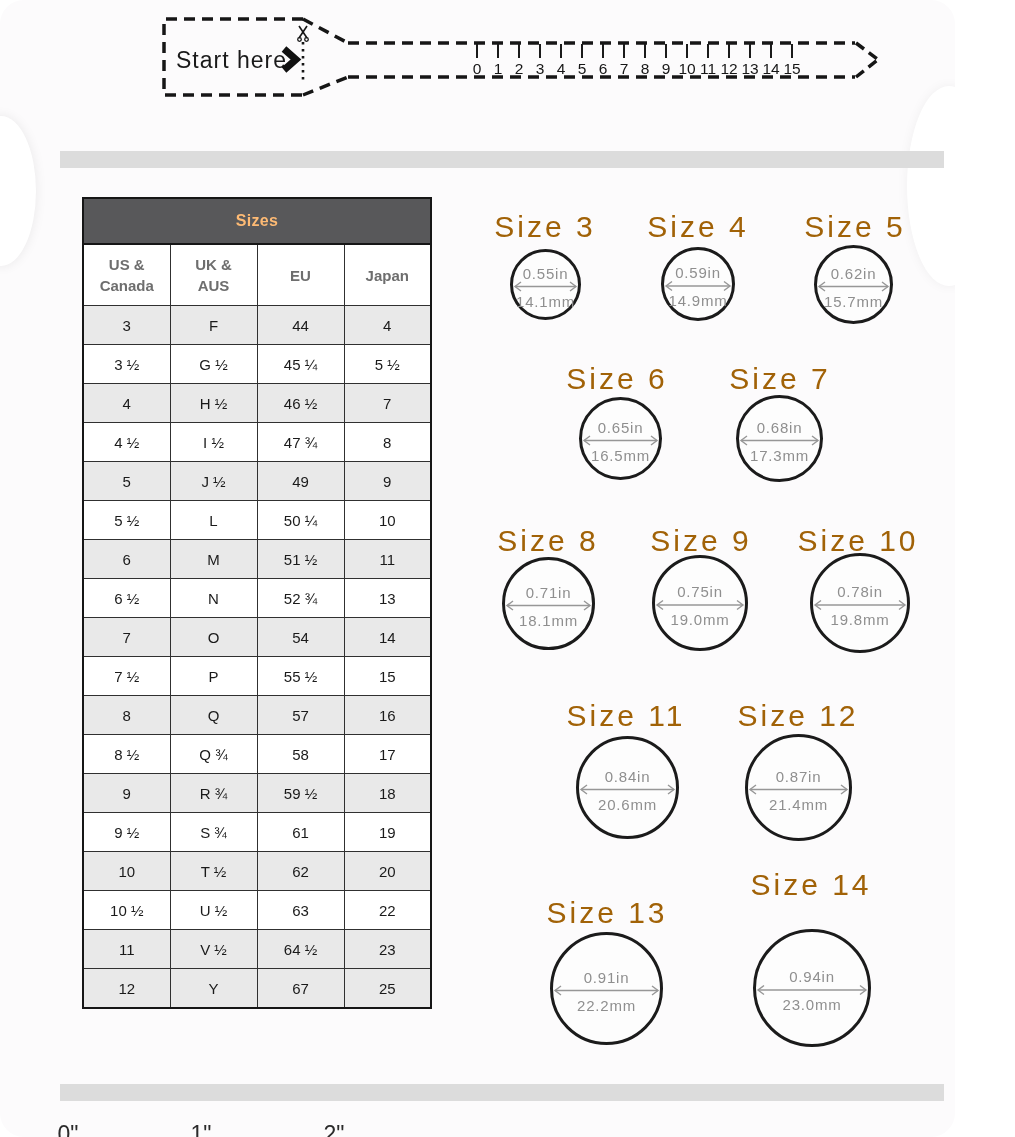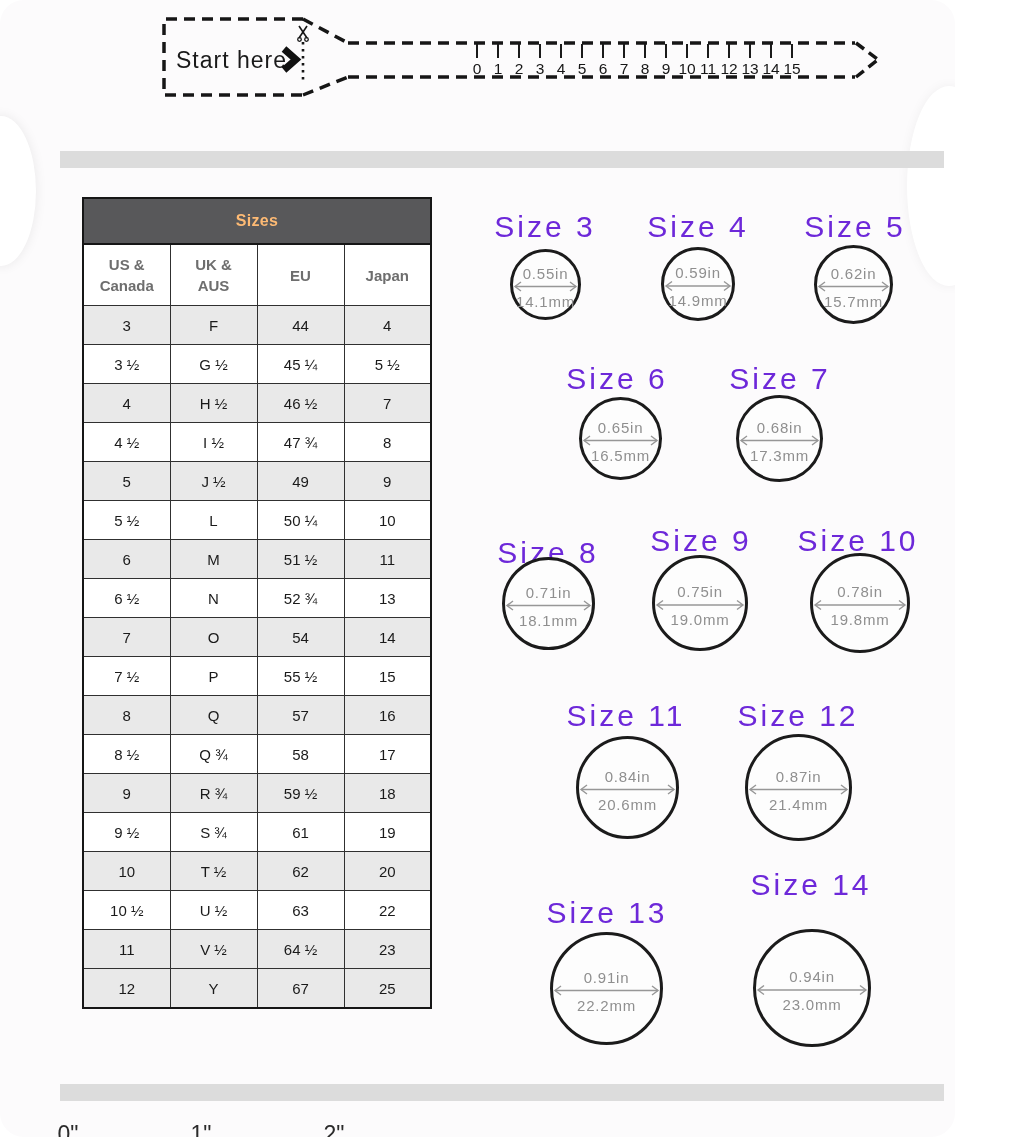--- a/index.html
+++ b/index.html
@@ -30,21 +30,21 @@
     border:1px solid #303030; text-align:center; vertical-align:middle; padding:0 8px;
   }
   table.sizes .title-cell{height:44px; background:#58585a; color:#fdba74; font-size:16px; font-weight:bold; letter-spacing:.3px; border-bottom:2px solid #161616;}
   table.sizes .col-head{height:60px; background:#ffffff; color:#6e6e6e; font-weight:bold; font-size:15px; line-height:1.4;}
   table.sizes td{height:38px; font-size:15px; color:#1a1a1a; background:#ffffff;}
   table.sizes tr.shade td{background:#e9e9e9;}
 
   
   .ring-title{
     position:absolute; transform:translateX(-50%); white-space:nowrap;
-    font-size:30px; letter-spacing:3px; color:#6d28d9;
+    font-size:30px; letter-spacing:3px; color:#a16207;
   }
   .ring-group{position:absolute;}
 
   
   .inch-label{position:absolute; top:1121px; transform:translateX(-50%); font-size:23px; color:#2b2b2b;}
 </style>
 </head>
 <body>
 
 <div class="page">
@@ -277,21 +277,21 @@
         </svg></div>
       <div class="ring-title" style="left: 780px; top: 362px;">Size 7</div>
       <div class="ring-group" style="left: 730.5px; top: 389.5px;"><svg width="97" height="97">
           <circle cx="48.5" cy="48.5" r="42" fill="#fdfdfd" stroke="#1b1b1b" stroke-width="3"></circle>
           <line x1="10" y1="50.5" x2="87" y2="50.5" stroke="#979797" stroke-width="1.4"></line>
           <polyline points="16,46 10,50.5 16,55" fill="none" stroke="#979797" stroke-width="1.4"></polyline>
           <polyline points="81,46 87,50.5 81,55" fill="none" stroke="#979797" stroke-width="1.4"></polyline>
           <text x="48.5" y="42.5" text-anchor="middle" font-size="15" letter-spacing="0.8" fill="#8f8f8f">0.68in</text>
           <text x="48.5" y="70.5" text-anchor="middle" font-size="15" letter-spacing="0.8" fill="#8f8f8f">17.3mm</text>
         </svg></div>
-      <div class="ring-title" style="left: 548px; top: 536px;">Size 8</div>
+      <div class="ring-title" style="left: 548px; top: 524px;">Size 8</div>
       <div class="ring-group" style="left: 496.5px; top: 551.5px;"><svg width="103" height="103">
           <circle cx="51.5" cy="51.5" r="45" fill="#fdfdfd" stroke="#1b1b1b" stroke-width="3"></circle>
           <line x1="10" y1="53.5" x2="93" y2="53.5" stroke="#979797" stroke-width="1.4"></line>
           <polyline points="16,49 10,53.5 16,58" fill="none" stroke="#979797" stroke-width="1.4"></polyline>
           <polyline points="87,49 93,53.5 87,58" fill="none" stroke="#979797" stroke-width="1.4"></polyline>
           <text x="51.5" y="45.5" text-anchor="middle" font-size="15" letter-spacing="0.8" fill="#8f8f8f">0.71in</text>
           <text x="51.5" y="73.5" text-anchor="middle" font-size="15" letter-spacing="0.8" fill="#8f8f8f">18.1mm</text>
         </svg></div>
       <div class="ring-title" style="left: 701px; top: 524px;">Size 9</div>
       <div class="ring-group" style="left: 647px; top: 550px;"><svg width="106" height="106">

